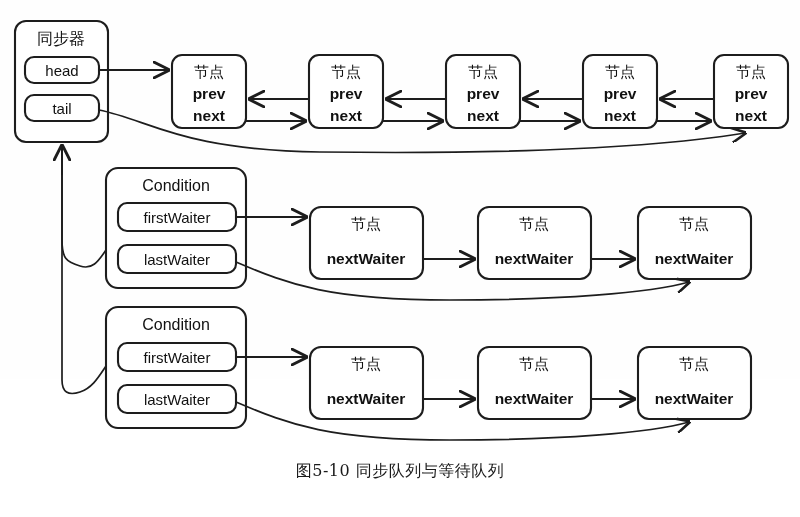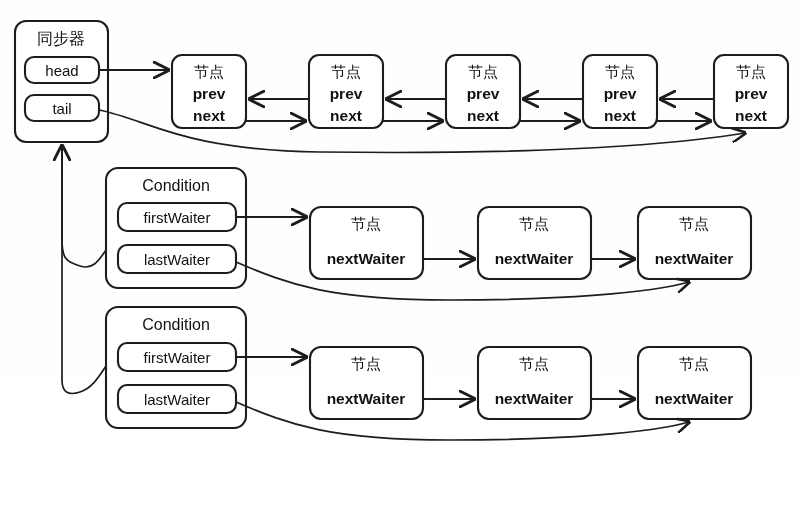--- a/index.html
+++ b/index.html
@@ -161,13 +161,14 @@
     <path class="edge" d="M 236 357 L 306 357" marker-end="url(#arrow)"></path>
     <path class="edge" d="M 423 399 L 474 399" marker-end="url(#arrow)"></path>
     <path class="edge" d="M 591 399 L 634 399" marker-end="url(#arrow)"></path>
     <path class="curve" d="M 236 402 C 290 425 330 440 450 440 C 560 440 650 433 689 422" marker-end="url(#arrow)"></path>
 
     <path class="curve" d="M 62 148 L 62 240 C 62 258 66 262 80 266 C 92 270 98 262 106 250"></path>
     <path class="curve" d="M 62 148 L 62 380 C 62 392 68 396 80 392 C 92 388 98 378 106 366"></path>
     <path class="edge" d="M 62 175 L 62 146" marker-end="url(#arrow)"></path>
   </svg>
 
+  <div class="caption">图5-10  同步队列与等待队列</div>
 </div>
 
 </body></html>

